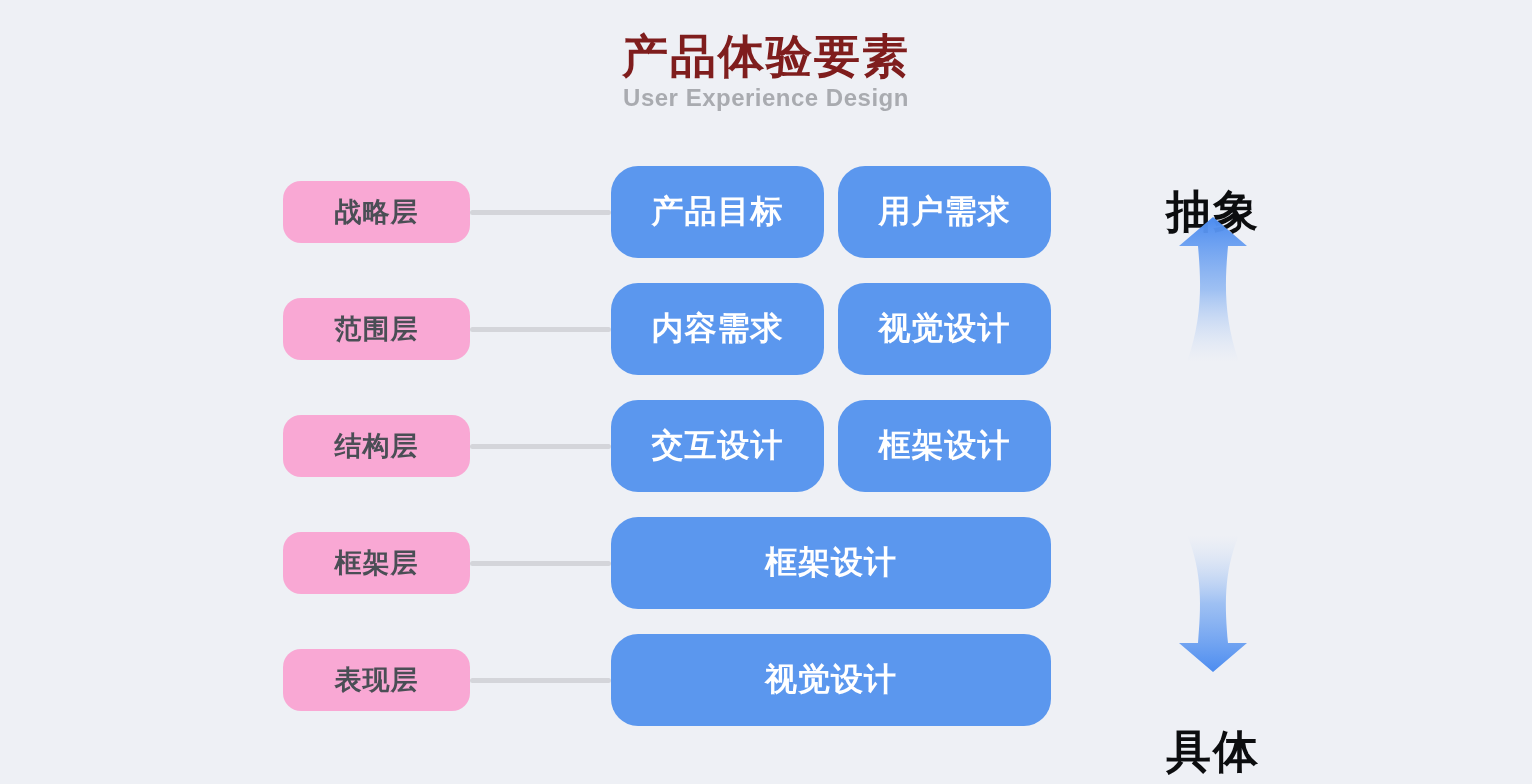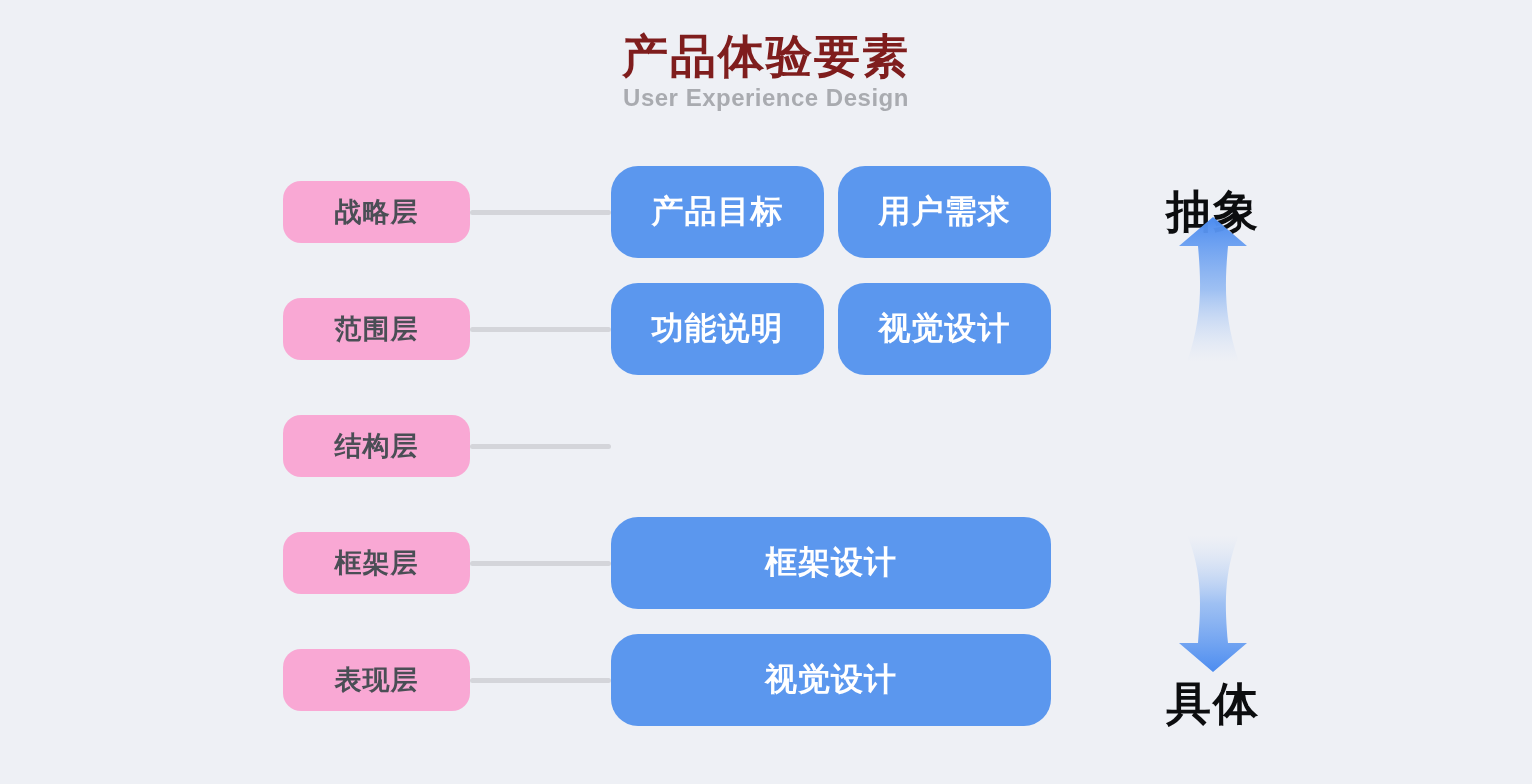--- a/index.html
+++ b/index.html
@@ -37,21 +37,21 @@
     flex:1; height:92px; background: var(--accent-blue, #5b97ee);
     border-radius:27px;
     display:flex; align-items:center; justify-content:center;
     font-size:32px; font-weight:700; color:#ffffff; letter-spacing:1px;
   }
   .axis-label {
     position:absolute; left:1153px; width:120px; text-align:center;
     font-size:45px; font-weight:900; color:#0c0d0f; letter-spacing:2px;
   }
   .axis-label.top { top:156px;margin-top:26px; }
-  .axis-label.bottom { top:674px; }
+  .axis-label.bottom { top:722px; }
   .arrow-svg { position:absolute; left:1168px; width:90px; }
   .arrow-svg.up { top:216px; height:148px; }
   .arrow-svg.down { top:533px; height:140px; }
 </style>
 </head>
 <body>
 
 <div class="canvas" style="--bg: #eef0f5; --accent-blue: #5b97ee; --label-text: #4a4e55; --connector-gray: #d4d5da; --subtitle-gray: #a9abb0;">
 
   <div class="title">产品体验要素</div>
@@ -65,28 +65,32 @@
       <div class="items">
         <div class="item">产品目标</div>
         <div class="item">用户需求</div>
       </div>
     </div>
 
     <div class="row">
       <div class="label-box">范围层</div>
       <div class="connector"></div>
       <div class="items">
-        <div class="item">功能说明</div>
+        <div class="item">内容需求</div>
         <div class="item">视觉设计</div>
       </div>
     </div>
 
     <div class="row">
       <div class="label-box">结构层</div>
       <div class="connector"></div>
+      <div class="items">
+        <div class="item">交互设计</div>
+        <div class="item">框架设计</div>
+      </div>
     </div>
 
     <div class="row">
       <div class="label-box">框架层</div>
       <div class="connector"></div>
       <div class="items">
         <div class="item">框架设计</div>
       </div>
     </div>
 

